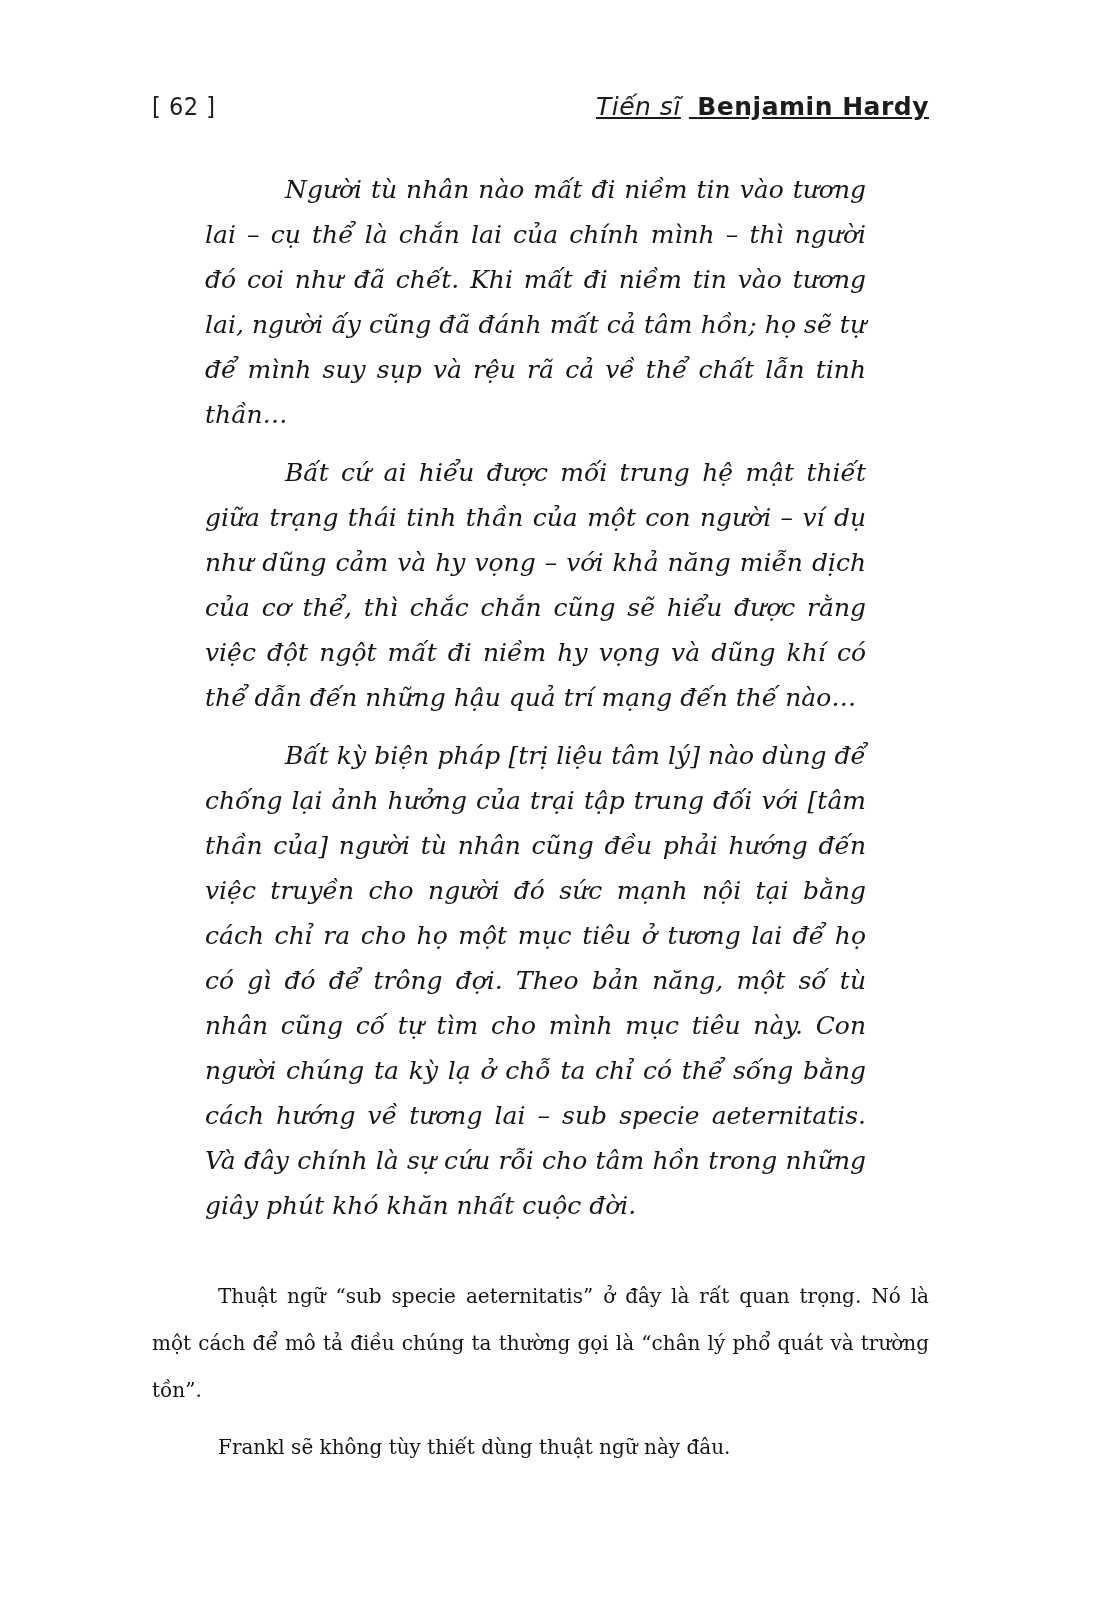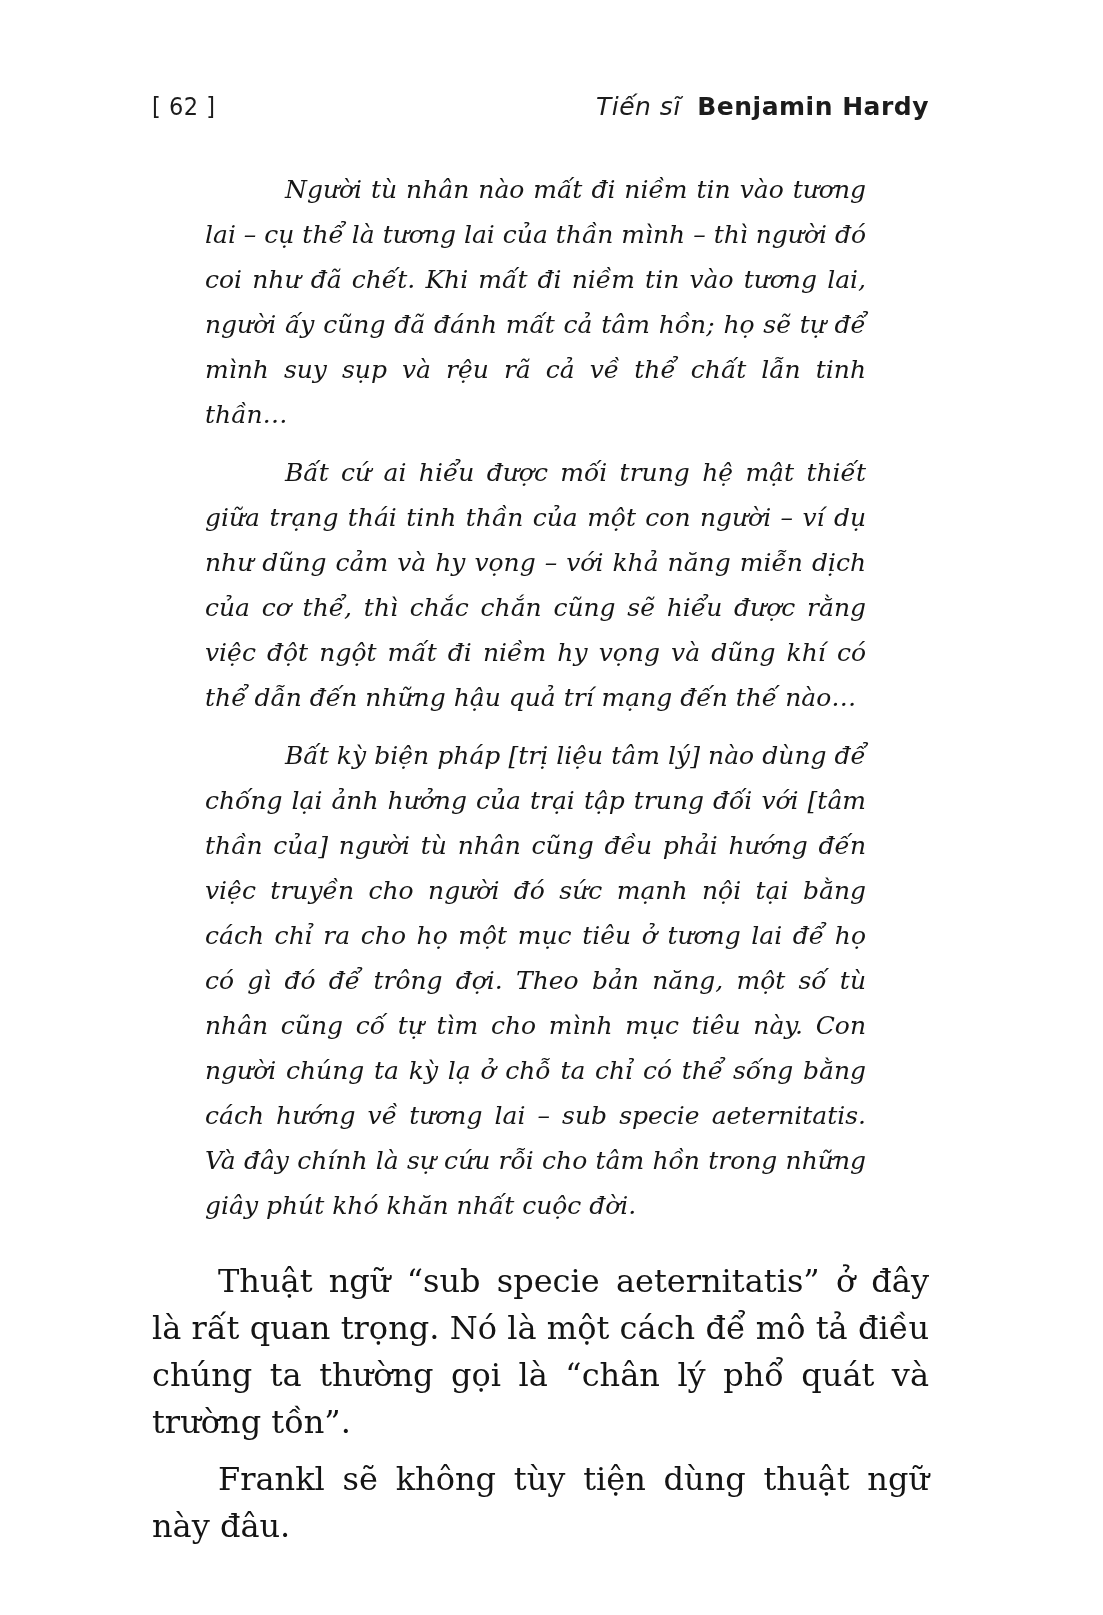--- a/index.html
+++ b/index.html
@@ -26,21 +26,21 @@
     align-items: baseline;
     font-family: "DejaVu Sans", "Liberation Sans", sans-serif;
     font-size: 25px;
     letter-spacing: 0.5px;
     color: #1c1c1c;
   }
   .page-number {
     font-weight: 400;
     font-stretch: condensed;
   }
-  .running-head { white-space: nowrap; }
+  .running-head { white-space: nowrap; text-decoration: underline; }
   .running-head .author-title {
     font-style: italic;
     font-weight: 300;
     margin-right: 8px;
   }
   .running-head .author-name {
     font-weight: 700;
     font-style: normal;
   }
   
@@ -54,23 +54,23 @@
     text-align: justify;
     color: #161616;
   }
   .quote-para {
     text-indent: 80px;
     margin-bottom: 13px;
   }
   .quote-para:last-child { margin-bottom: 0; font-style: italic; }
   
   .body-block {
-    margin-top: 30px;
+    margin-top: 45px;
     width: 777px;
-    font-size: 32px;
+    font-size: 20px;
     line-height: 47px;
     text-align: justify;
     color: #141414;
   }
   .body-para {
     text-indent: 66px;
     margin-bottom: 10px;
   }
   .body-para:last-child { margin-bottom: 0; }
 </style>
@@ -81,23 +81,23 @@
 
   <header class="page-header">
     <span class="page-number">[ 62 ]</span>
     <span class="running-head">
       <span class="author-title">Tiến sĩ</span>
       <span class="author-name">Benjamin Hardy</span>
     </span>
   </header>
 
   <section class="quote-block">
-    <p class="quote-para">Người tù nhân nào mất đi niềm tin vào tương lai – cụ thể là tương lai của thần mình – thì người đó coi như đã chết. Khi mất đi niềm tin vào tương lai, người ấy cũng đã đánh mất cả tâm hồn; họ sẽ tự để mình suy sụp và rệu rã cả về thể chất lẫn tinh thần…</p>
+    <p class="quote-para">Người tù nhân nào mất đi niềm tin vào tương lai – cụ thể là chắn lai của chính mình – thì người đó coi như đã chết. Khi mất đi niềm tin vào tương lai, người ấy cũng đã đánh mất cả tâm hồn; họ sẽ tự để mình suy sụp và rệu rã cả về thể chất lẫn tinh thần…</p>
     <p class="quote-para">Bất cứ ai hiểu được mối trung hệ mật thiết giữa trạng thái tinh thần của một con người – ví dụ như dũng cảm và hy vọng – với khả năng miễn dịch của cơ thể, thì chắc chắn cũng sẽ hiểu được rằng việc đột ngột mất đi niềm hy vọng và dũng khí có thể dẫn đến những hậu quả trí mạng đến thế nào…</p>
     <p class="quote-para">Bất kỳ biện pháp [trị liệu tâm lý] nào dùng để chống lại ảnh hưởng của trại tập trung đối với [tâm thần của] người tù nhân cũng đều phải hướng đến việc truyền cho người đó sức mạnh nội tại bằng cách chỉ ra cho họ một mục tiêu ở tương lai để họ có gì đó để trông đợi. Theo bản năng, một số tù nhân cũng cố tự tìm cho mình mục tiêu này. Con người chúng ta kỳ lạ ở chỗ ta chỉ có thể sống bằng cách hướng về tương lai – sub specie aeternitatis. Và đây chính là sự cứu rỗi cho tâm hồn trong những giây phút khó khăn nhất cuộc đời.</p>
   </section>
 
   <section class="body-block">
     <p class="body-para">Thuật ngữ “sub specie aeternitatis” ở đây là rất quan trọng. Nó là một cách để mô tả điều chúng ta thường gọi là “chân lý phổ quát và trường tồn”.</p>
-    <p class="body-para">Frankl sẽ không tùy tiện dùng thuật ngữ này đâu.</p>
+    <p class="body-para">Frankl sẽ không tùy thiết dùng thuật ngữ này đâu.</p>
   </section>
 
 </div>
 
 </body></html>

